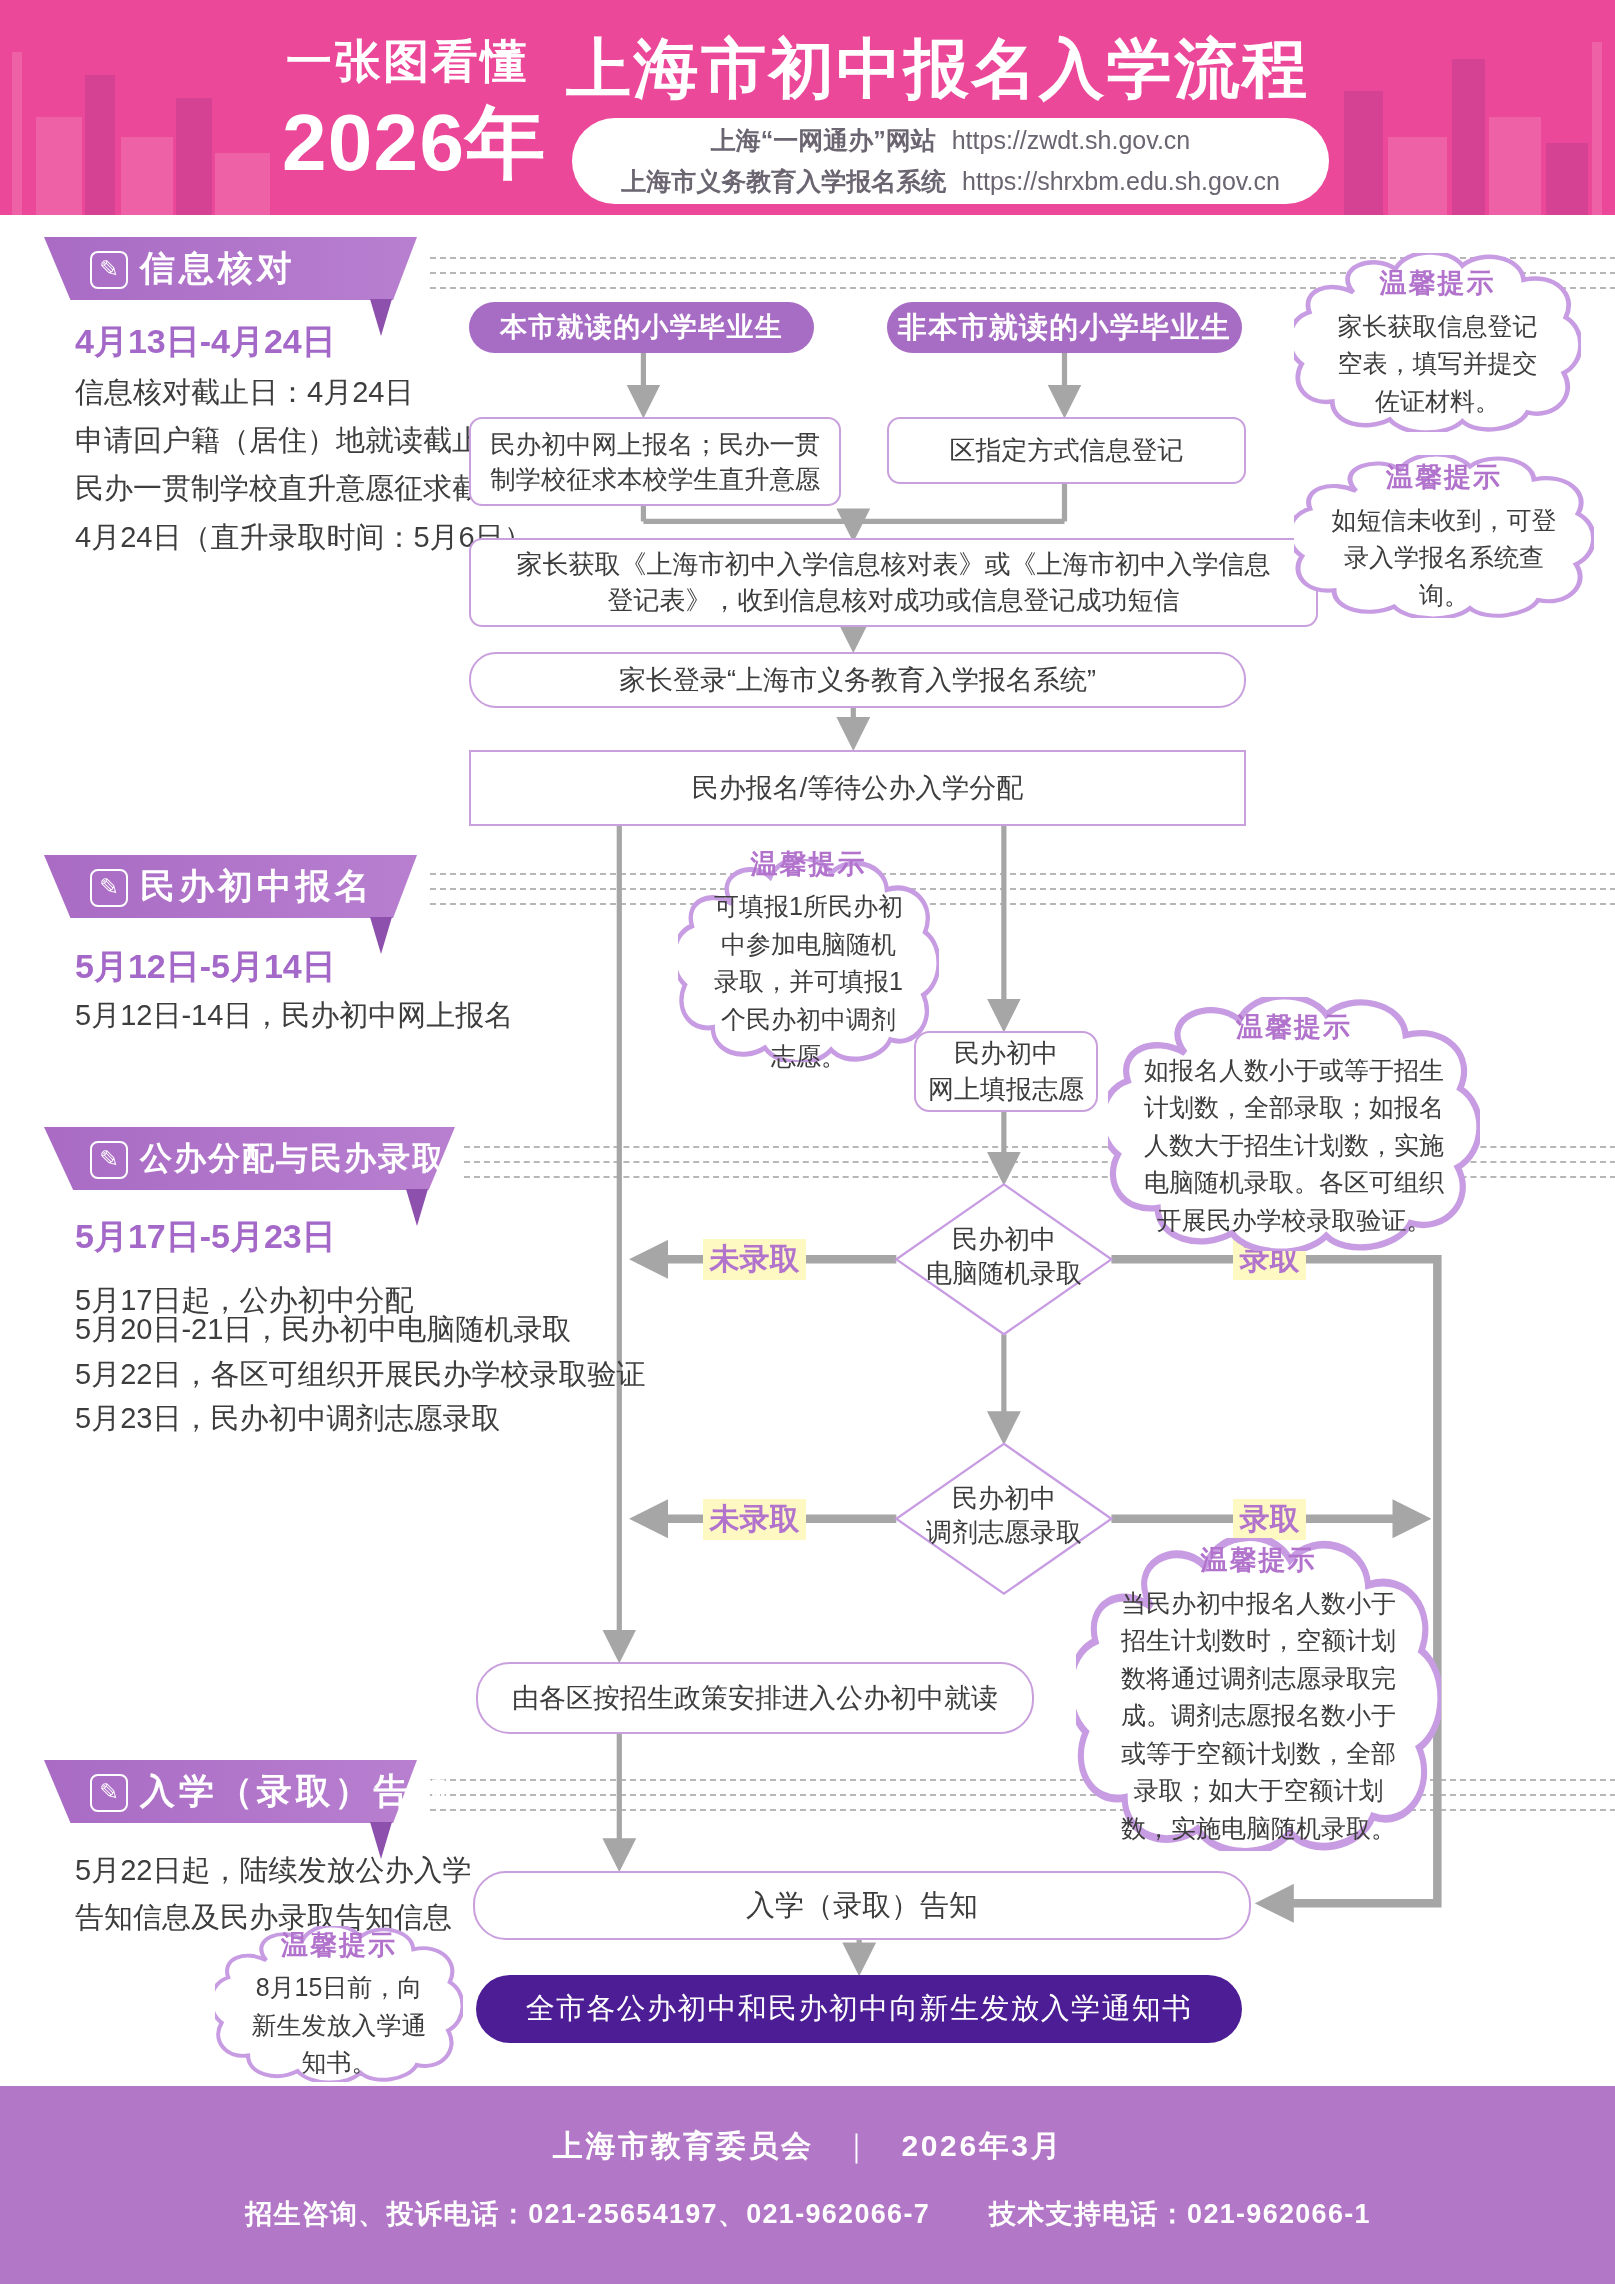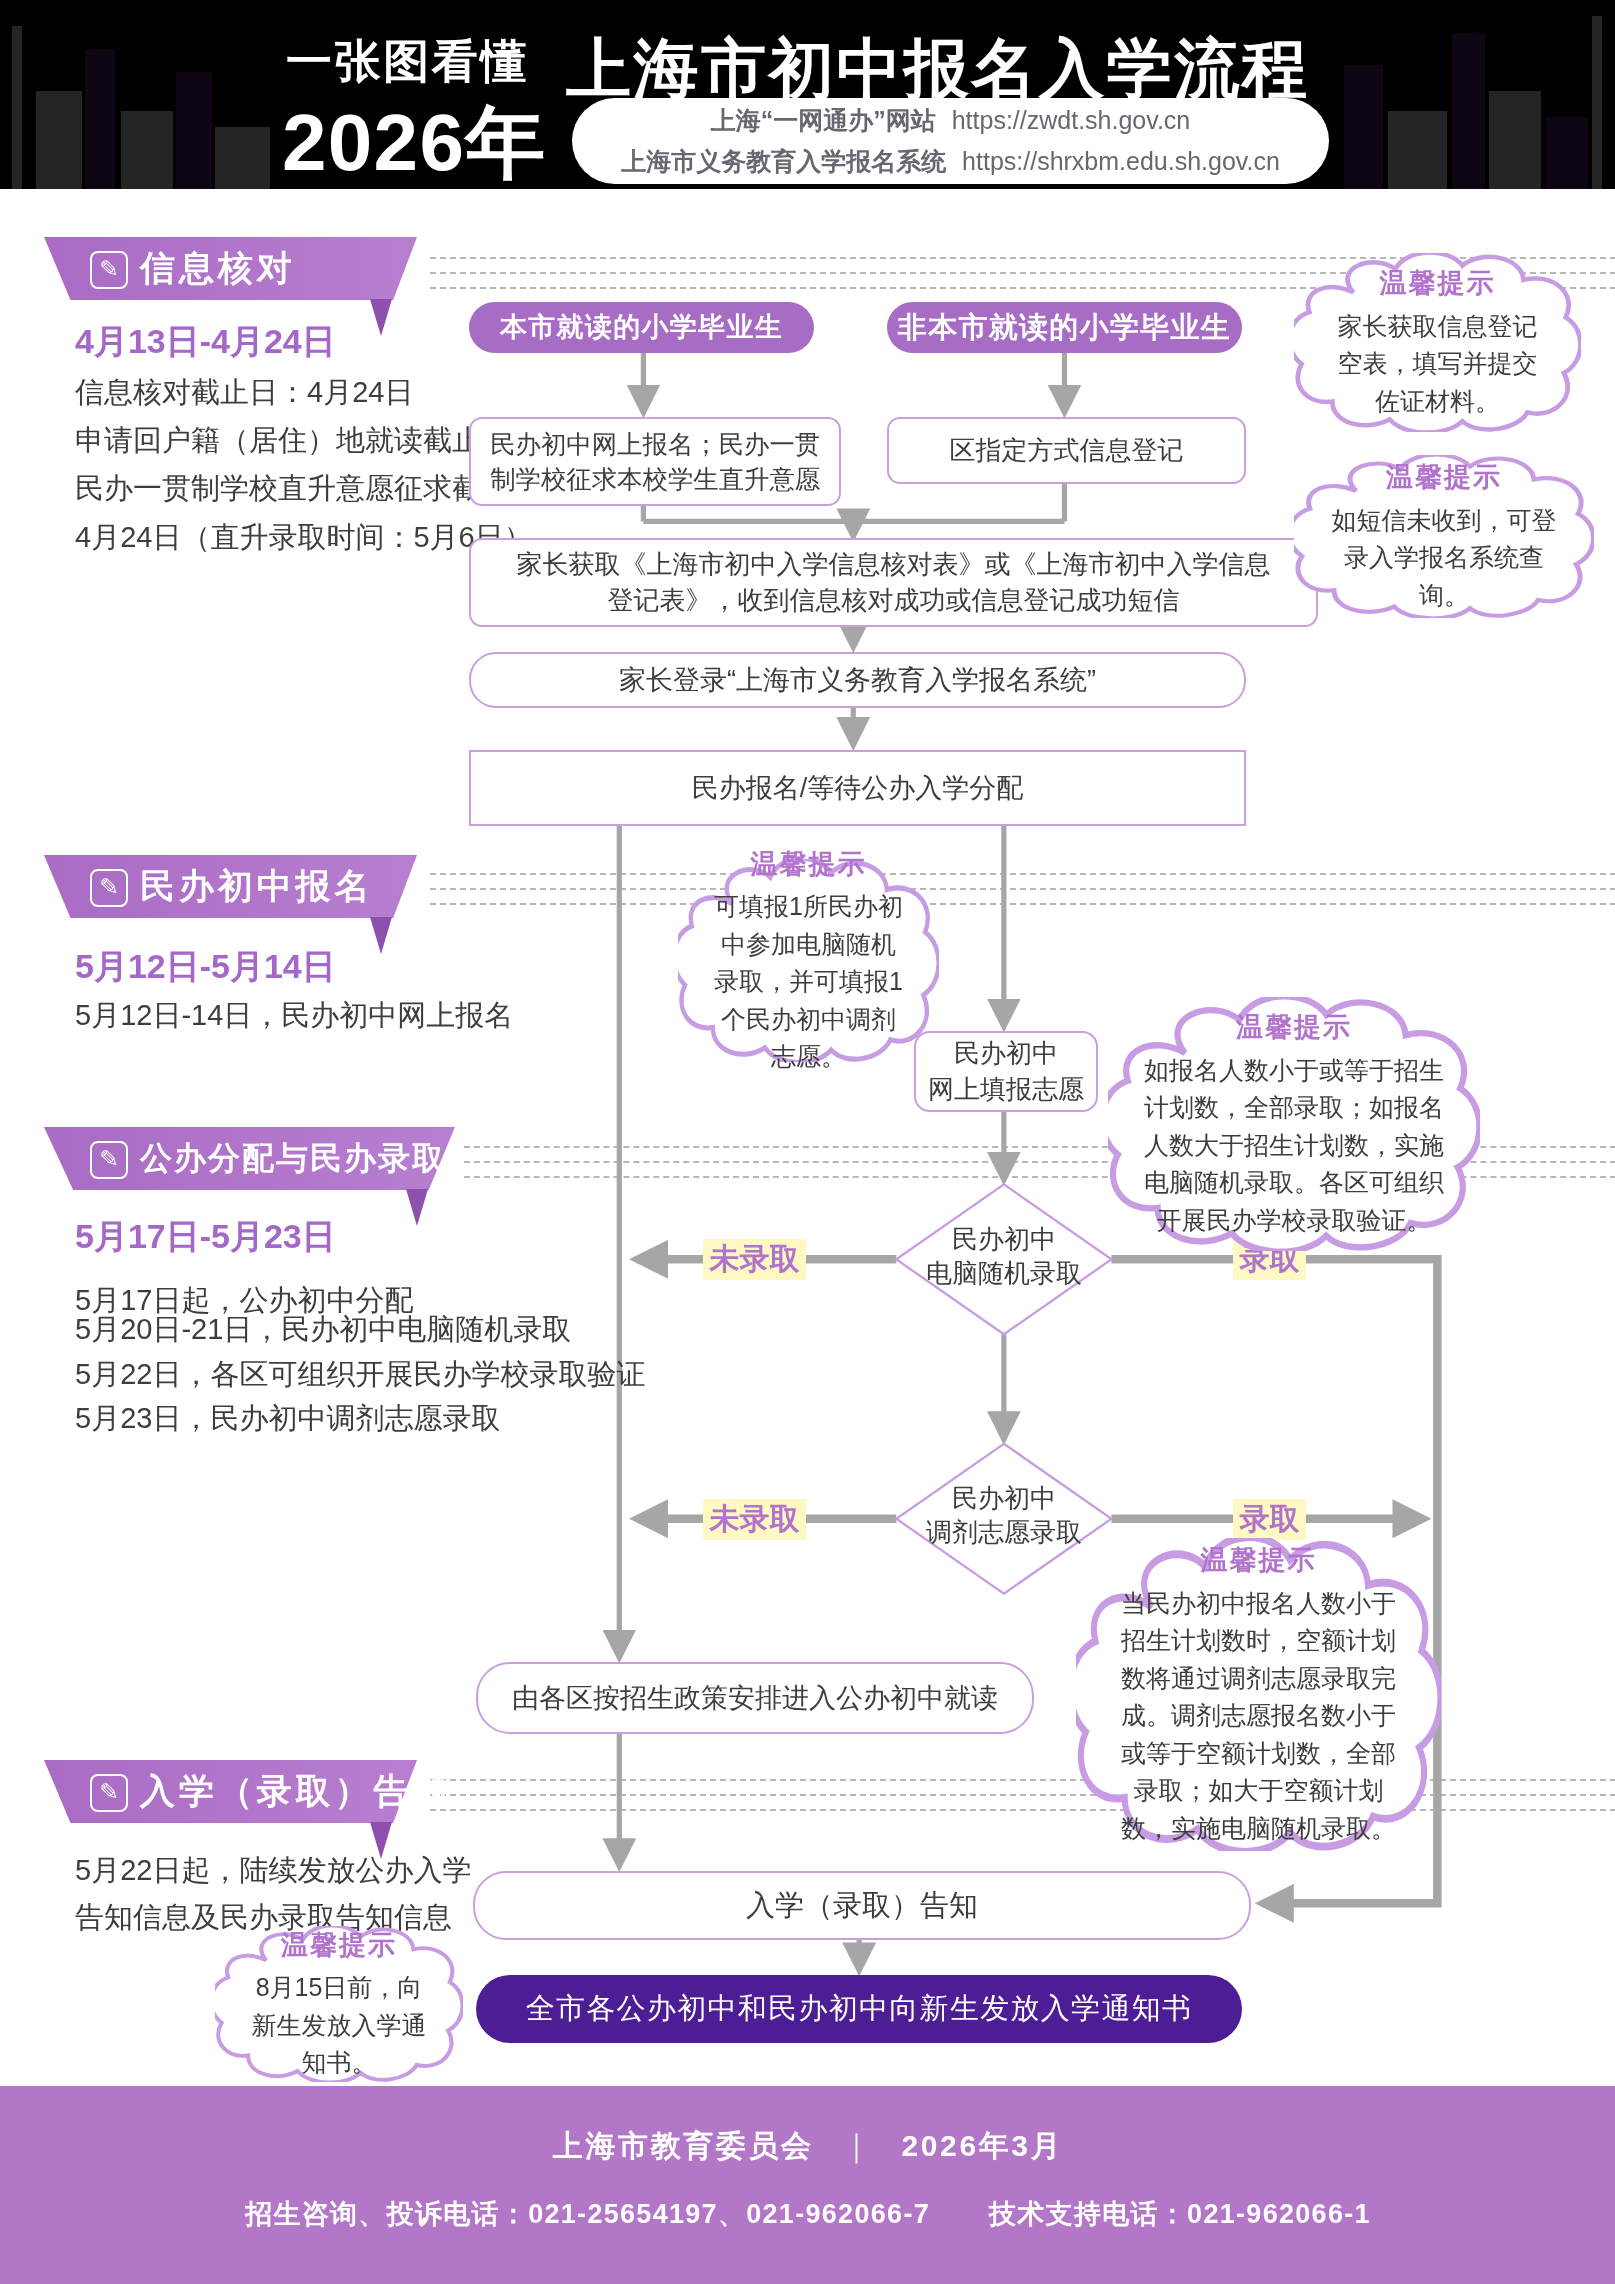--- a/index.html
+++ b/index.html
@@ -1,26 +1,26 @@
 <!DOCTYPE html>
 <html style="font-size:10.4px"><head>
 <meta charset="utf-8">
 <style>
   html,body{margin:0;padding:0;background:#ffffff;}
   body{font-family:"Liberation Sans","DejaVu Sans",sans-serif;}
   .page{position:relative;width:1616px;height:2284px;background:#ffffff;overflow:hidden;}
 
   
-  .header{position:absolute;left:0;top:0;width:1616px;height:189px;background:#000000;overflow:hidden;}
+  .header{position:absolute;left:0;top:0;width:1616px;height:215px;background:#ec4899;overflow:hidden;}
   .bld{position:absolute;bottom:0;background:rgba(255,255,255,0.14);}
   .bld.dark{background:rgba(92,38,122,0.16);}
   .tagline{position:absolute;left:286px;top:31px;color:#fff;font-size:46px;font-weight:700;letter-spacing:2.6px;}
   .year{position:absolute;left:282px;top:90px;color:#fff;font-size:80px;font-weight:700;letter-spacing:1.3px;}
   .main-title{position:absolute;left:566px;top:25px;margin:0;color:#fff;font-size:65px;font-weight:700;letter-spacing:2.6px;}
-  .links-pill{position:absolute;left:572px;top:98px;width:757px;height:86px;background:#fff;border-radius:43px;
+  .links-pill{position:absolute;left:572px;top:118px;width:757px;height:86px;background:#fff;border-radius:43px;
     display:flex;flex-direction:column;align-items:center;justify-content:center;gap:8px;}
   .link-row{color:#6a6570;font-size:25px;font-weight:700;white-space:nowrap;}
   .link-row .url{font-weight:400;margin-left:9px;color:#6a6570;}
 
   
   .banner{position:absolute;height:63px;z-index:3;}
   .banner .band{position:absolute;left:0;top:0;width:100%;height:100%;
     background:linear-gradient(90deg,#a96bc4,#b87fd0);
     clip-path:polygon(0 0,100% 0,93.6% 100%,7.1% 100%);}
   .banner .fold{position:absolute;top:62px;width:0;height:0;

